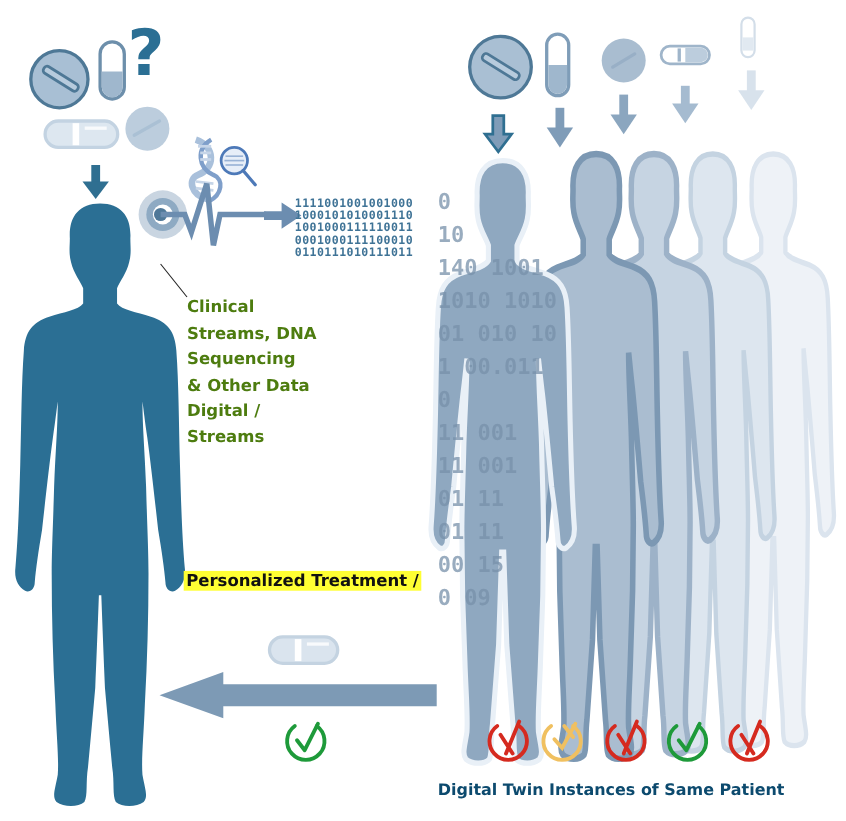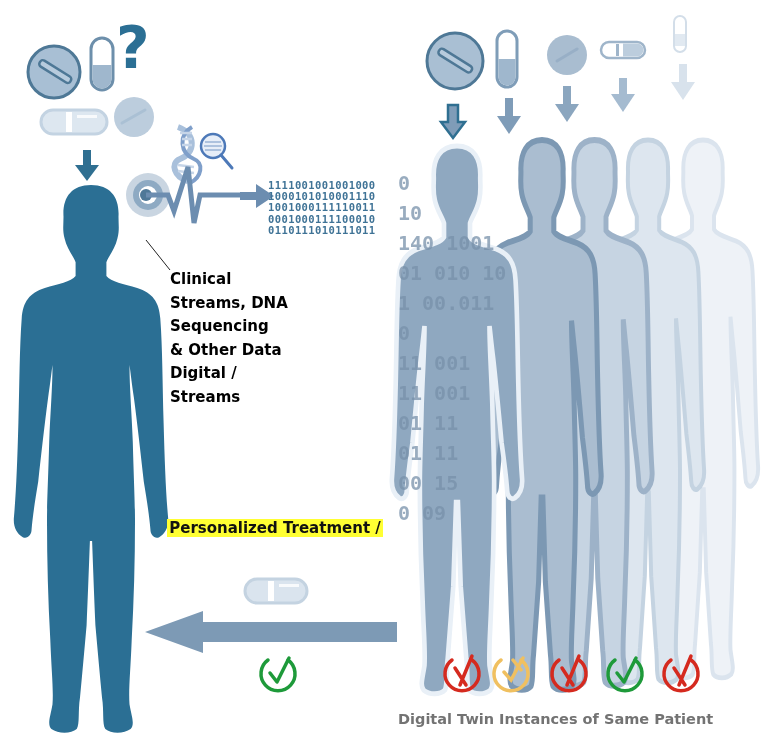--- a/index.html
+++ b/index.html
@@ -1,24 +1,24 @@
 <!DOCTYPE html>
 <html><head>
 <meta charset="utf-8">
 <style>
   html, body { margin: 0; padding: 0; background: #ffffff; }
   body { width: 769px; height: 746px; position: relative; overflow: hidden; font-family: "Liberation Sans", "DejaVu Sans", sans-serif; }
   .abs { position: absolute; }
   .binary-block { position: absolute; left: 268px; top: 180px; font-family: "DejaVu Sans Mono", "Liberation Mono", monospace; font-weight: bold; font-size: 10.5px; line-height: 11.2px; letter-spacing: 0.4px; color: #3f7396; }
   .binary-block div { white-space: pre; }
-  .label-sources { position: absolute; left: 170px; top: 268px; font-family: "DejaVu Sans", "Liberation Sans", sans-serif; font-weight: bold; font-size: 15px; line-height: 23.5px; color: #000000; }
+  .label-sources { position: absolute; left: 170px; top: 268px; font-family: "DejaVu Sans", "Liberation Sans", sans-serif; font-weight: bold; font-size: 15px; line-height: 23.5px; color: #4d7c0f; }
   .label-sources div { white-space: nowrap; }
   .treatment { position: absolute; left: 150px; top: 517px; width: 250px; text-align: center; font-family: "DejaVu Sans", "Liberation Sans", sans-serif; font-weight: bold; font-size: 15px; line-height: 22px; color: #111; }
   .treatment span { background: #ffff33; padding: 0 2px; }
-  .twin-caption { position: absolute; left: 398px; top: 711px; font-family: "DejaVu Sans", "Liberation Sans", sans-serif; font-weight: bold; font-size: 14.5px; color: #737373; white-space: nowrap; }
+  .twin-caption { position: absolute; left: 398px; top: 711px; font-family: "DejaVu Sans", "Liberation Sans", sans-serif; font-weight: bold; font-size: 14.5px; color: #0c4a6e; white-space: nowrap; }
   svg { position: absolute; overflow: visible; }
 </style>
 </head>
 <body>
 
 <svg width="0" height="0" style="position:absolute">
   <defs>
 
     <path id="human" d="M70 0 C52 0 44 13 45 32 C45 40 44 46 46 54 C48 64 54 72 56 78 L56 92 C52 98 40 100 28 104 C14 109 8 118 7 135 C5 165 5 200 4 240 C3 280 2 310 0 335 C-1 345 2 352 8 356 C12 358 16 354 16 348 C17 335 19 320 22 300 C25 270 28 240 31 215 C33 200 34 190 35 182 C35 205 33 230 32 260 C31 300 30 320 30 340 C30 380 31 420 33 460 C34 490 36 510 35 525 C33 538 30 545 34 550 C40 555 52 555 57 550 C60 544 58 532 60 518 C62 495 64 470 66 445 C67 420 68 390 69 360 L71 360 C72 390 73 420 74 445 C76 470 78 495 80 518 C82 532 80 544 83 550 C88 555 100 555 106 550 C110 545 107 538 105 525 C104 510 106 490 107 460 C109 420 110 380 110 340 C110 320 109 300 108 260 C107 230 105 205 105 182 C106 190 107 200 109 215 C112 240 115 270 118 300 C121 320 123 335 124 348 C124 354 128 358 132 356 C138 352 141 345 140 335 C138 310 137 280 136 240 C135 200 135 165 133 135 C132 118 126 109 112 104 C100 100 88 98 84 92 L84 78 C86 72 92 64 94 54 C96 46 95 40 95 32 C96 13 88 0 70 0 Z"></path>
     <marker id="ah" markerWidth="4" markerHeight="4" refX="2" refY="2" orient="auto">
@@ -131,20 +131,21 @@
     <use href="#human" fill="#aabdd0" stroke="#7c98b3" stroke-width="6"></use>
   </svg>
   <svg style="left:392px;top:146px" width="130" height="550" viewBox="0 0 140 556" preserveAspectRatio="none">
     <use href="#human" fill="#8fa8c0" stroke="#e9f0f7" stroke-width="5"></use>
   </svg>
 
   <div class="abs" style="left:398px;top:168px;width:118px;font-family:'DejaVu Sans Mono',monospace;font-weight:bold;font-size:20px;line-height:30px;color:#7891aa;opacity:0.75;overflow:hidden;height:460px;">
     <div>0</div>
     <div>10</div>
     <div>140 1001</div>
+    <div>1010 1010</div>
     <div>01 010 10</div>
     <div>1 00.011 0</div>
     <div>11 001</div>
     <div>11 001</div>
     <div>01 11</div>
     <div>01 11</div>
     <div>00 15</div>
     <div>0 09</div>
   </div>
 

